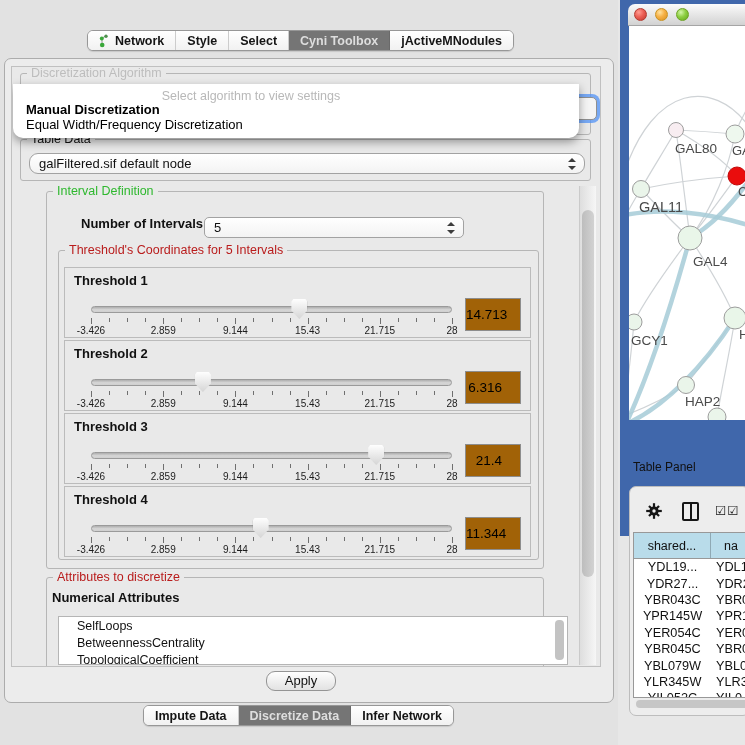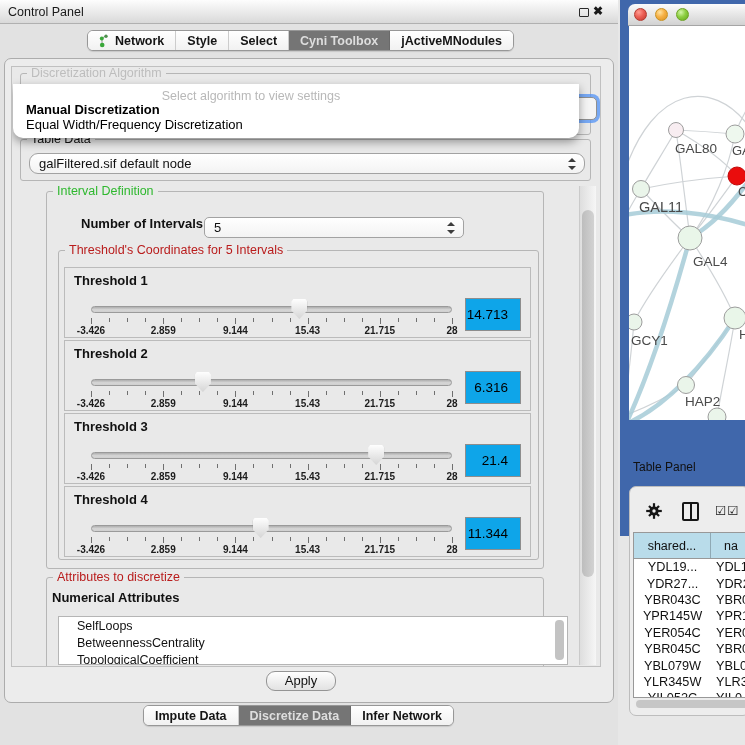--- a/index.html
+++ b/index.html
@@ -89,24 +89,24 @@
   .th-track { position:absolute; left:26px; top:38px; width:361px; height:7px;
     border:1px solid #9a9a9a; border-radius:4px;
     background:linear-gradient(#aeaeae,#d6d6d6 55%,#cfcfcf); }
   .th-thumb { position:absolute; top:31px; width:16px; height:20px;
     background:linear-gradient(#fefefe,#d5d5d5);
     clip-path:polygon(12% 0,88% 0,100% 14%,100% 58%,50% 100%,0 58%,0 14%);
     filter:drop-shadow(0 0 1px #777); }
   .tick { position:absolute; top:50px; width:1px; background:#6f6f6f; height:4px; }
   .tick.major { height:6px; }
   .tick-label { position:absolute; top:57px; transform:translateX(-50%);
-    font-size:10px; font-weight:700; color:#1c1c1c; white-space:nowrap; }
+    font-size:10px; font-weight:400; color:#1c1c1c; white-space:nowrap; }
   .th-value { position:absolute; left:400px; top:30px; width:56px; height:33px;
-    background:#0ea5e9; border:1px solid #8d8d8d; font-size:13.5px; color:#000;
-    text-align:right; line-height:31px; padding-right:12px; }
+    background:#a16207; border:1px solid #8d8d8d; font-size:13.5px; color:#000;
+    text-align:right; line-height:31px; padding-right:18px; }
 
   
   .attr-list { position:absolute; left:11px; top:38px; width:510px; height:49px;
     background:#fff; border:1px solid #b5b5b5; overflow:hidden; }
   .attr-item { font-size:12.5px; color:#111; padding:1.5px 0 1.5px 18px; white-space:nowrap; }
   .list-scroll { position:absolute; right:3px; top:3px; width:9px; height:40px;
     background:#c3c3c3; border-radius:4px; }
 
   .vscroll-track { left:579px; top:186px; width:17px; height:479px;
     background:linear-gradient(to right,#dedede,#f6f6f6); border-left:1px solid #cacaca; }
@@ -154,25 +154,20 @@
 </style>
 </head>
 <body>
 
 <div class="page">
 
   <div class="abs right-bg"></div>
 
   <div class="abs control-panel">
 
-    <div class="abs titlebar">
-      <div class="abs titlebar-text">Control Panel</div>
-      <div class="abs float-icon"></div>
-      <div class="abs close-icon">✖</div>
-    </div>
 
     <div class="abs seg-group top-tabs" id="topTabs">
         <div class="seg">
           <svg width="11" height="14" viewBox="0 0 11 14">
             <line x1="3" y1="4" x2="7" y2="2" stroke="#9a9a9a"></line>
             <line x1="3" y1="4" x2="3" y2="11" stroke="#9a9a9a"></line>
             <circle cx="7" cy="2.2" r="1.7" fill="#4c8f4c"></circle>
             <circle cx="2.8" cy="4.5" r="2" fill="#3aa83a"></circle>
             <circle cx="3.2" cy="11" r="2.3" fill="#3aa83a"></circle>
           </svg>

